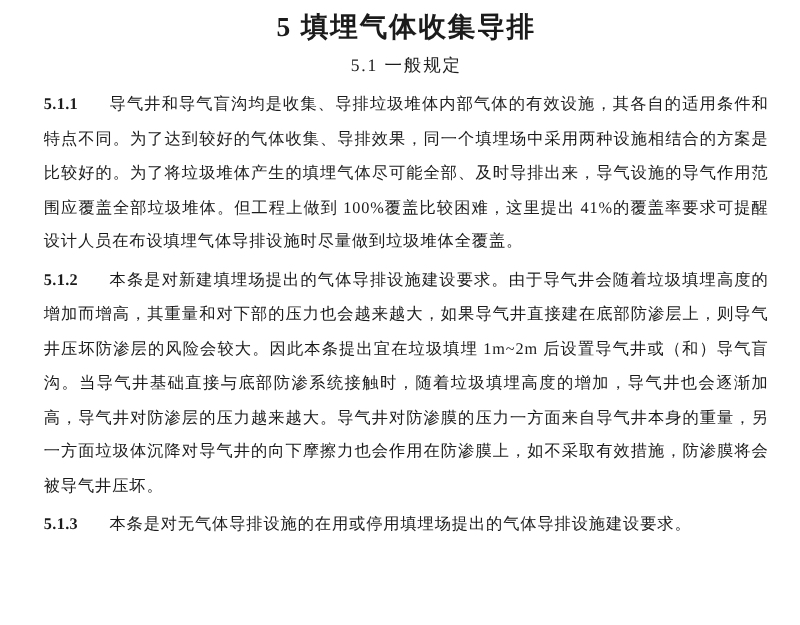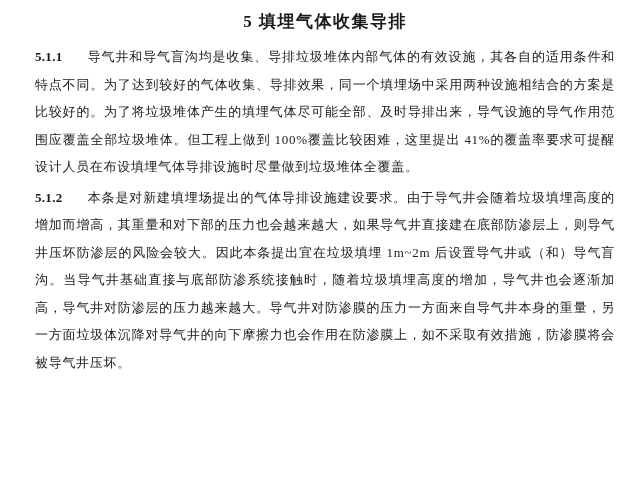--- a/index.html
+++ b/index.html
@@ -16,21 +16,21 @@
   }
   .page {
     box-sizing: border-box;
     width: 640px;
     height: 500px;
     padding: 6px 25px 0 35px;
   }
   .chapter-title {
     margin: 4px 0 9px 0;
     text-align: center;
-    font-size: 17px;
+    font-size: 22px;
     font-weight: bold;
     letter-spacing: 1.5px;
     line-height: 24px;
   }
   .section-title {
     margin: 0 0 4px 0;
     text-align: center;
     font-size: 14px;
     font-weight: normal;
     letter-spacing: 1.5px;
@@ -50,23 +50,25 @@
     margin-right: 25px;
   }
 </style>
 </head>
 <body>
 
 <div class="page">
 
   <h1 class="chapter-title">5  填埋气体收集导排</h1>
 
+  <h2 class="section-title">5.1  一般规定</h2>
 
   <div>
 
     <p class="para"><span class="num">5.1.1</span><span>导气井和导气盲沟均是收集、导排垃圾堆体内部气体的有效设施，其各自的适用条件和特点不同。为了达到较好的气体收集、导排效果，同一个填埋场中采用两种设施相结合的方案是比较好的。为了将垃圾堆体产生的填埋气体尽可能全部、及时导排出来，导气设施的导气作用范围应覆盖全部垃圾堆体。但工程上做到 100%覆盖比较困难，这里提出 41%的覆盖率要求可提醒设计人员在布设填埋气体导排设施时尽量做到垃圾堆体全覆盖。</span></p>
 
     <p class="para"><span class="num">5.1.2</span><span>本条是对新建填埋场提出的气体导排设施建设要求。由于导气井会随着垃圾填埋高度的增加而增高，其重量和对下部的压力也会越来越大，如果导气井直接建在底部防渗层上，则导气井压坏防渗层的风险会较大。因此本条提出宜在垃圾填埋 1m~2m 后设置导气井或（和）导气盲沟。当导气井基础直接与底部防渗系统接触时，随着垃圾填埋高度的增加，导气井也会逐渐加高，导气井对防渗层的压力越来越大。导气井对防渗膜的压力一方面来自导气井本身的重量，另一方面垃圾体沉降对导气井的向下摩擦力也会作用在防渗膜上，如不采取有效措施，防渗膜将会被导气井压坏。</span></p>
 
+    <p class="para"><span class="num">5.1.3</span><span>本条是对无气体导排设施的在用或停用填埋场提出的气体导排设施建设要求。</span></p>
 
 
   </div>
 </div>
 
 </body></html>

